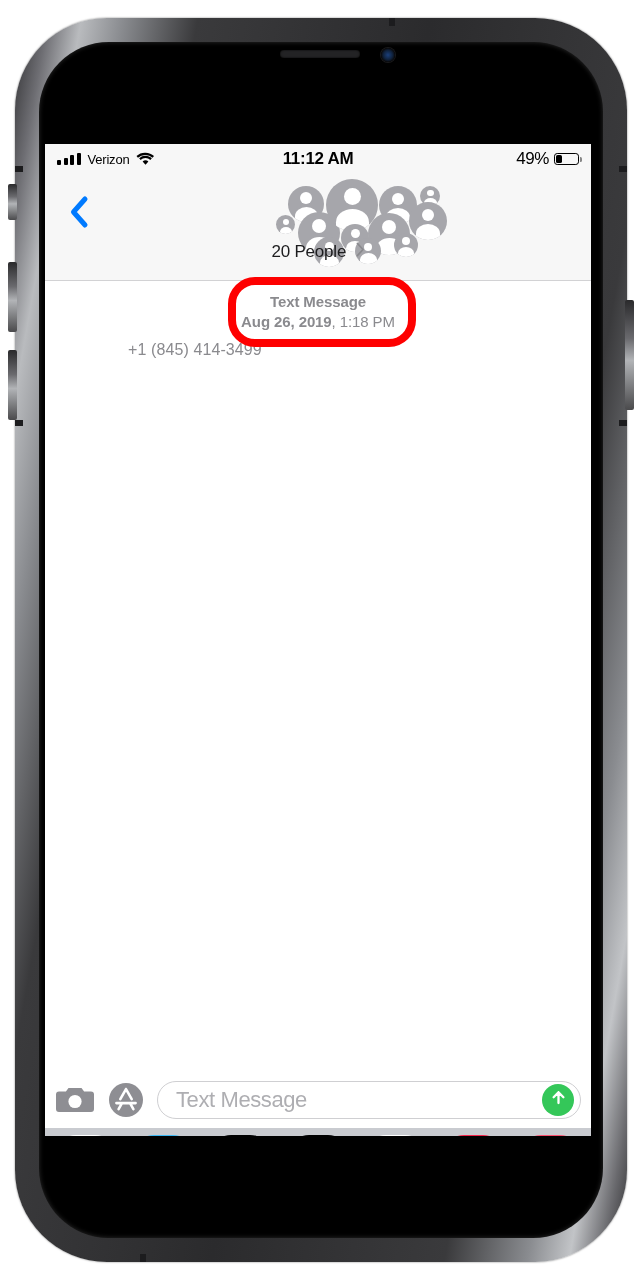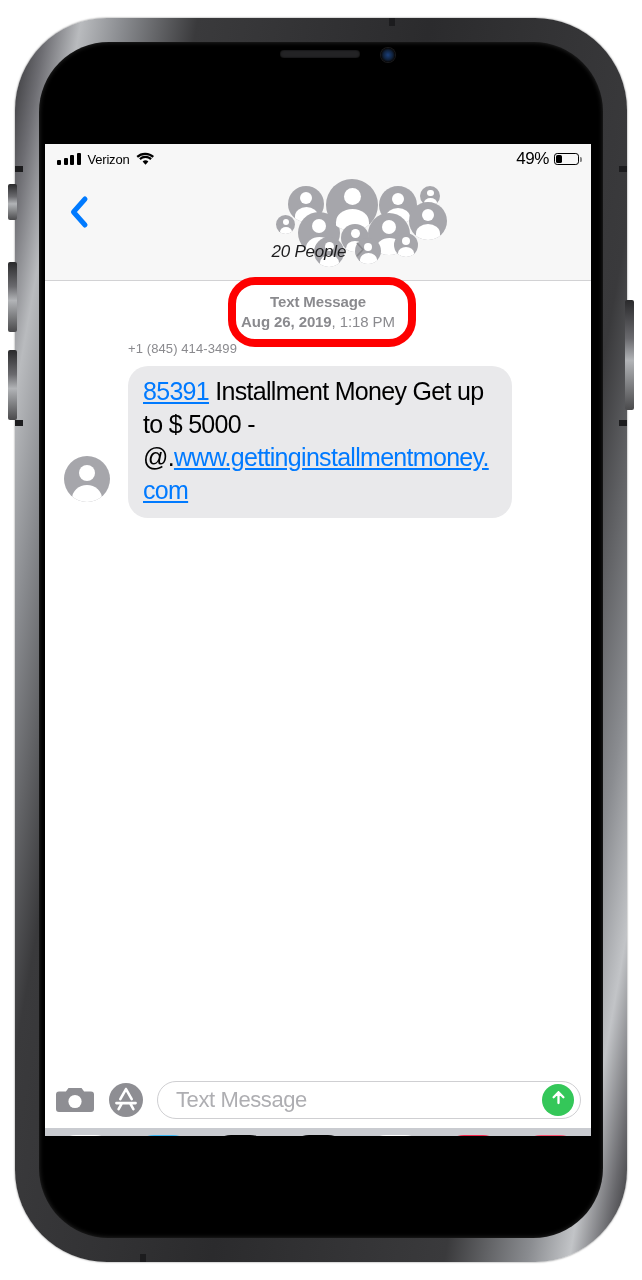--- a/index.html
+++ b/index.html
@@ -54,33 +54,33 @@
   #battery-fill{position:absolute;left:1.2px;top:1.2px;bottom:1.2px;width:24%;background:#000;border-radius:1.6px;}
 
   
   #nav-bar{position:relative;height:106px;background:#f7f7f7;border-bottom:1px solid #d2d2d4;}
   #back-button{position:absolute;left:20px;top:16px;width:40px;height:44px;cursor:pointer;}
   #back-button svg{display:block;}
   #avatar-cluster{position:absolute;left:0;right:0;top:2px;height:68px;}
   .cluster-av{position:absolute;border-radius:50%;background:#a6a6ab;overflow:hidden;}
   .cluster-av .head{position:absolute;background:#fff;border-radius:50%;}
   .cluster-av .body{position:absolute;background:#fff;border-radius:50% 50% 0 0 / 60% 60% 0 0;}
-  #people-pill{position:absolute;left:0;right:0;top:68px;text-align:center;cursor:pointer;font-style:italic;}
+  #people-pill{position:absolute;left:0;right:0;top:68px;text-align:center;cursor:pointer;}
   #people-pill span{font-size:17px;color:#1c1c1e;letter-spacing:-.2px;vertical-align:middle;}
   #people-chevron{display:inline-block;margin-left:5px;vertical-align:middle;}
   #red-annotation{position:absolute;left:183px;top:103px;width:172px;height:54px;
     border:8px solid #fe0000;border-radius:27px;pointer-events:none;z-index:5;}
 
   
   #conversation{position:relative;height:790px;background:#fff;}
   #msg-header{padding-top:11px;text-align:center;line-height:1.32;}
   #msg-kind{font-size:15px;font-weight:bold;color:#8a8a8e;letter-spacing:-.1px;}
   #msg-datetime{font-size:15px;color:#8a8a8e;letter-spacing:-.1px;}
   #msg-datetime b{font-weight:bold;color:#8a8a8e;text-align:right;}
-  #sender-number{margin:9px 0 10px 83px;font-size:13px;color:#8a8a8e;letter-spacing:.1px;}
+  #sender-number{margin:9px 0 16px 83px;font-size:16px;color:#8a8a8e;letter-spacing:.1px;}
   #message-row{position:relative;margin-top:7px;padding-left:83px;}
   #message-avatar{position:absolute;left:19px;top:90px;width:46px;height:46px;border-radius:50%;background:#a6a6ab;overflow:hidden;}
   #message-avatar .head{position:absolute;left:15px;top:9px;width:16px;height:16px;border-radius:50%;background:#fff;}
   #message-avatar .body{position:absolute;left:8px;top:29px;width:30px;height:20px;background:#fff;border-radius:50% 50% 0 0 / 70% 70% 0 0;}
   #bubble{position:relative;display:inline-block;max-width:384px;background:#e9e9eb;border-radius:20px;
     padding:9px 15px 11px 15px;box-sizing:border-box;width:384px;}
   #bubble::before{content:"";position:absolute;left:-6px;bottom:0;width:20px;height:20px;background:#e9e9eb;
     border-bottom-right-radius:16px;z-index:-1;}
   #bubble-text{font-size:25px;line-height:33px;color:#000;letter-spacing:-.7px;word-break:break-word;}
   #bubble-text a{color:#007aff;text-decoration:underline;text-underline-offset:2px;}
@@ -133,20 +133,21 @@
       </div>
       <div id="carrier-label">Verizon</div>
       <span style="display:inline-block;line-height:0;">
         <svg width="19" height="14" viewBox="0 0 19 14">
           <path d="M9.5 12.8 6.6 9.6a4.4 4.4 0 0 1 5.8 0z" fill="#000"></path>
           <path d="M9.5 6.1c-1.9 0-3.6.75-4.85 1.95L3.15 6.3A9.4 9.4 0 0 1 9.5 3.85c2.45 0 4.7.95 6.35 2.45l-1.5 1.75A7 7 0 0 0 9.5 6.1z" fill="#000"></path>
           <path d="M9.5.7c3.3 0 6.3 1.3 8.5 3.4l-1.45 1.7A10.9 10.9 0 0 0 9.5 2.95 10.9 10.9 0 0 0 1.95 5.8L.5 4.1A12.2 12.2 0 0 1 9.5.7z" fill="#000"></path>
         </svg>
       </span>
     </div>
+    <div id="status-time">11:12 AM</div>
     <div id="status-right">
       <div id="battery-pct">49%</div>
       <div id="battery-icon">
         <div id="battery-fill"></div>
       </div>
     </div>
   </div>
 
   <div id="nav-bar">
 
@@ -234,29 +235,20 @@
   </div>
 
   <div id="conversation">
     <div id="msg-header">
       <div id="msg-kind">Text Message</div>
       <div id="msg-datetime"><b>Aug 26, 2019</b><span>, 1:18 PM</span></div>
     </div>
 
     <div id="sender-number">+1 (845) 414-3499</div>
 
-    <div id="message-row">
-      <div id="message-avatar">
-        <div class="head"></div>
-          <div class="body"></div>
-      </div>
-      <div id="bubble">
-        <div id="bubble-text"><a href="#">85391</a><span> Installment Money Get up to $ 5000 - @.</span><a href="#">www.gettinginstallmentmoney.com</a></div>
-      </div>
-    </div>
   </div>
 
   <div id="input-bar">
     <div id="camera-button">
       <svg width="40" height="32" viewBox="0 0 40 32">
         <path d="M13.5 4 h13 l2.6 3.6 H36 a3 3 0 0 1 3 3 V25 a3 3 0 0 1 -3 3 H4 a3 3 0 0 1 -3 -3 V10.6 a3 3 0 0 1 3 -3 h6.9z" fill="#8e8e93"></path>
         <circle cx="20" cy="17.5" r="6.6" fill="#fff"></circle>
       </svg>
     </div>
     <div id="appstore-button">

